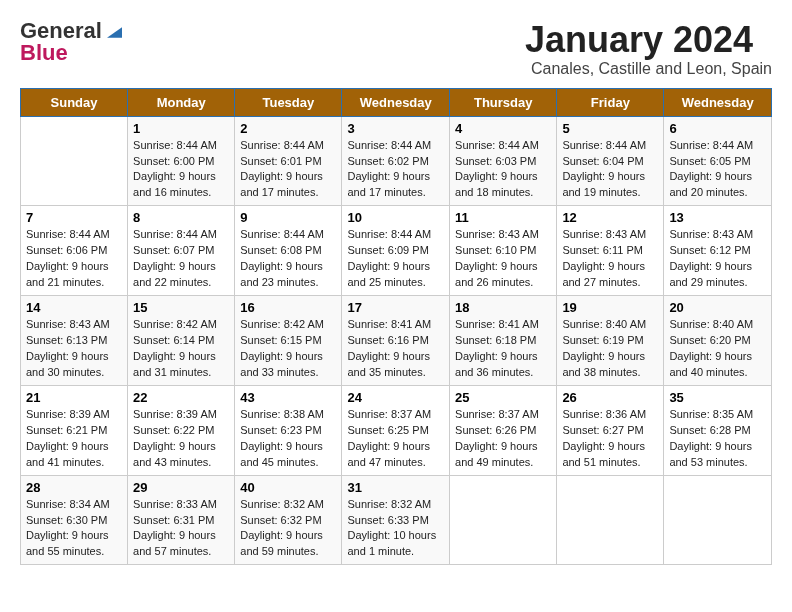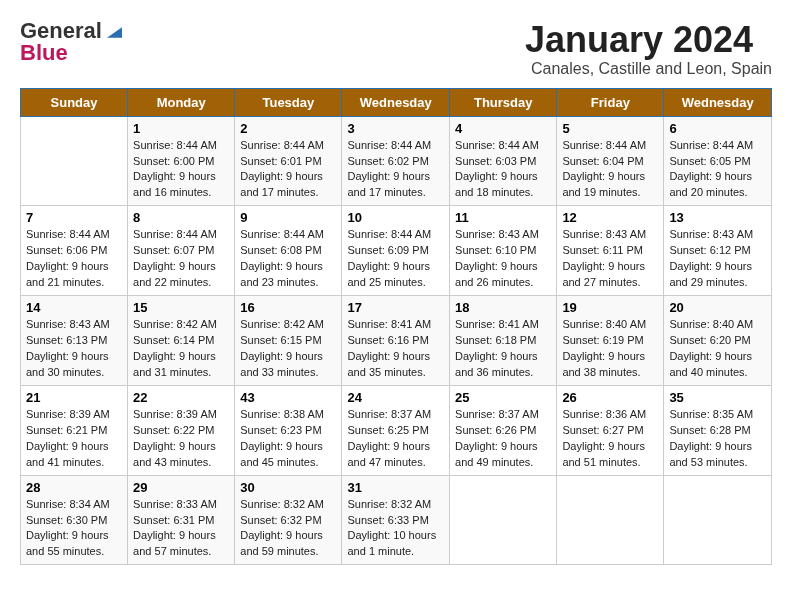--- a/index.html
+++ b/index.html
@@ -245,21 +245,21 @@
       <tr>
         <td>
           <span class="day-number">28</span>
           <div class="day-info">Sunrise: 8:34 AM<br>Sunset: 6:30 PM<br>Daylight: 9 hours<br>and 55 minutes.</div>
         </td>
         <td>
           <span class="day-number">29</span>
           <div class="day-info">Sunrise: 8:33 AM<br>Sunset: 6:31 PM<br>Daylight: 9 hours<br>and 57 minutes.</div>
         </td>
         <td>
-          <span class="day-number">30</span>
+          <span class="day-number">40</span>
           <div class="day-info">Sunrise: 8:32 AM<br>Sunset: 6:32 PM<br>Daylight: 9 hours<br>and 59 minutes.</div>
         </td>
         <td>
           <span class="day-number">31</span>
           <div class="day-info">Sunrise: 8:32 AM<br>Sunset: 6:33 PM<br>Daylight: 10 hours<br>and 1 minute.</div>
         </td>
         <td class="empty-cell"></td>
         <td class="empty-cell"></td>
         <td class="empty-cell"></td>
       </tr>

